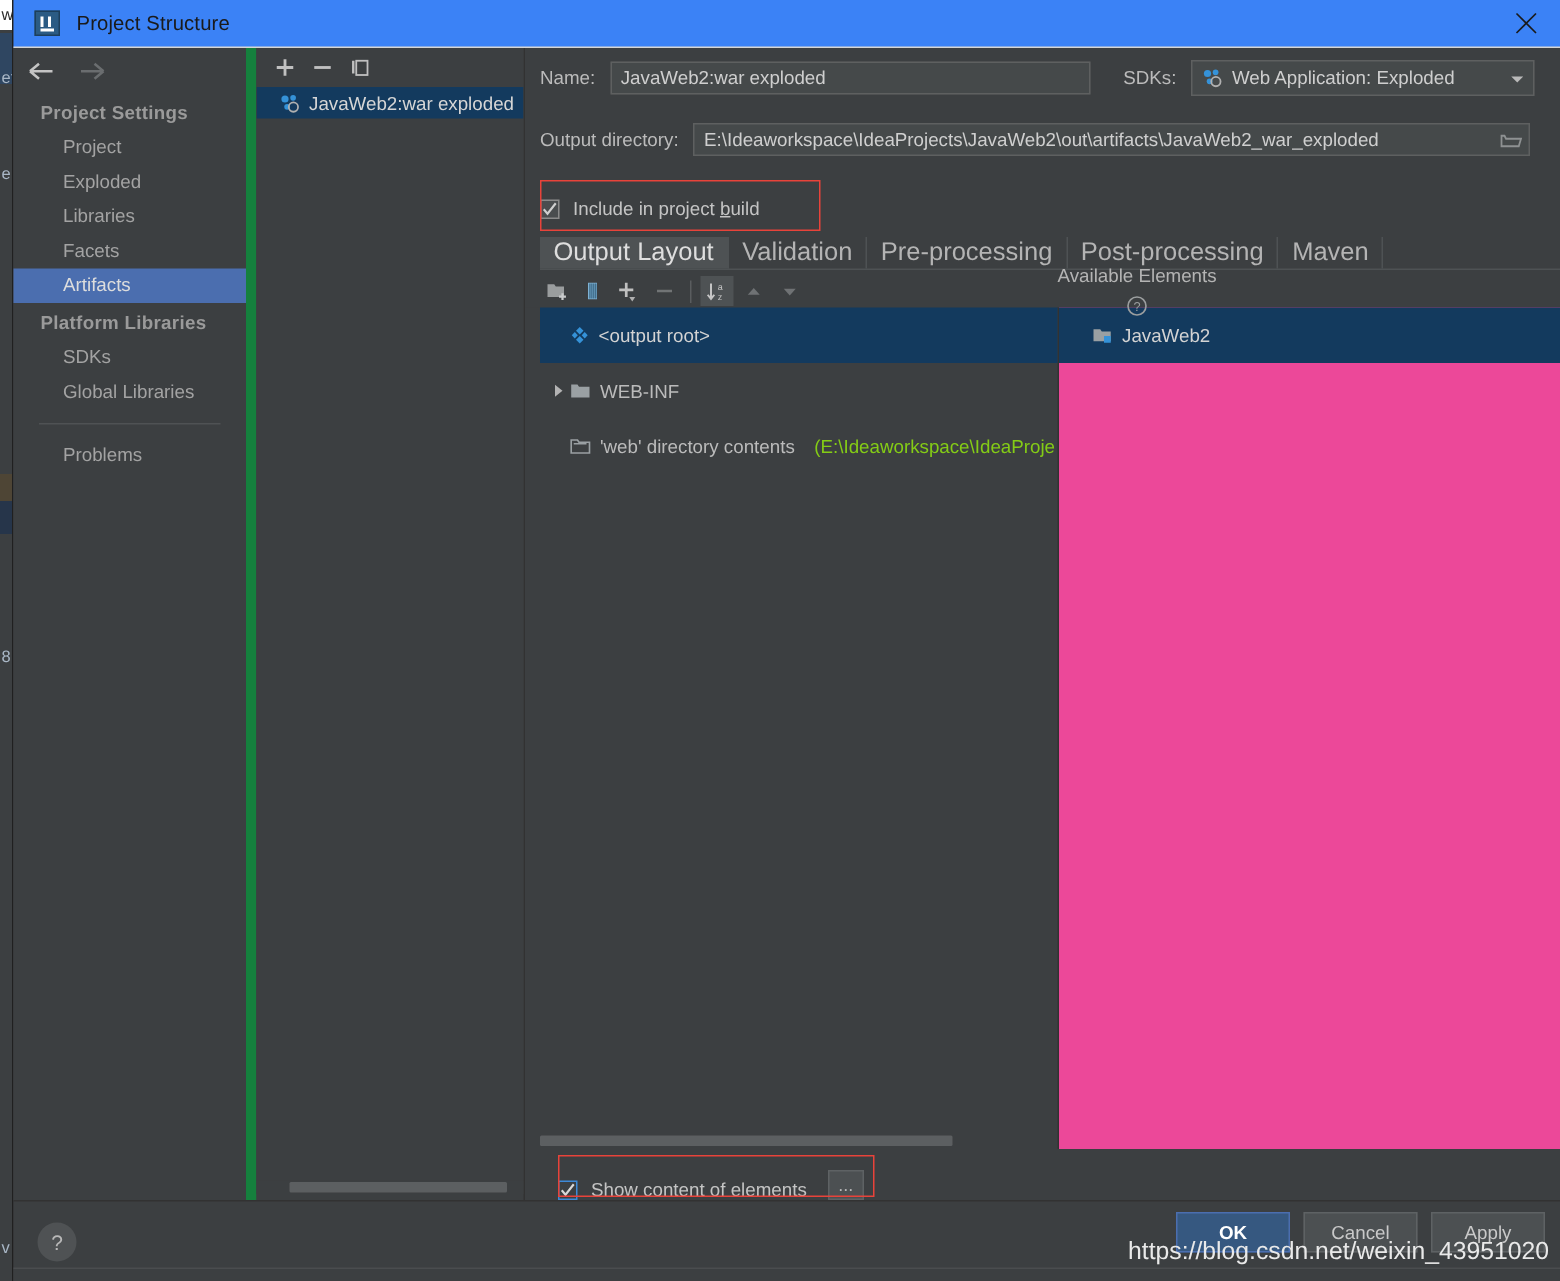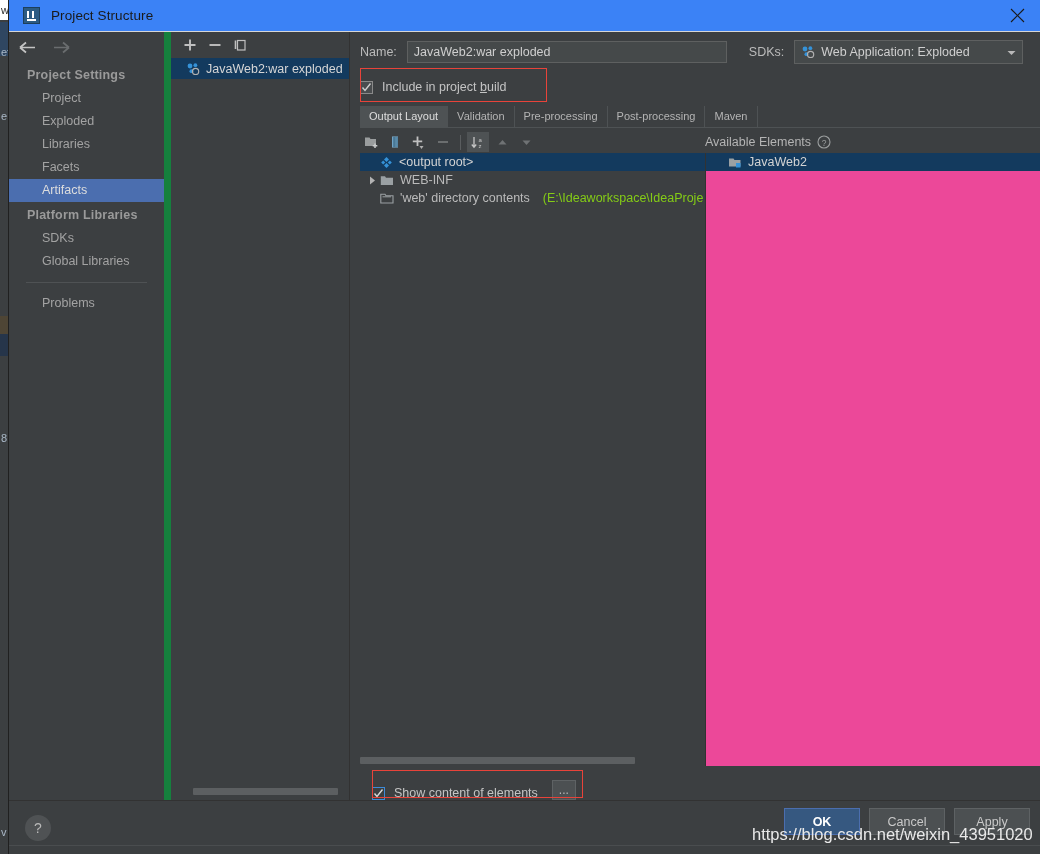--- a/index.html
+++ b/index.html
@@ -310,21 +310,21 @@
     color: #cfcfcf;
   }
   #outdir-field .path { flex: 1; white-space: nowrap; overflow: hidden; }
 
   
   #row-include {
     height: 30px;
     display: flex;
     align-items: center;
     position: relative;
-    margin-top: 0;
+    margin-top: 14px;
   }
   .red-box {
     position: absolute;
     border: 1.5px solid #e8433a;
     pointer-events: none;
     box-sizing: border-box;
   }
   #redbox-include {
     left: 0px; top: -4px; width: 187px; height: 34px;
   }
@@ -348,21 +348,21 @@
   
   #tabs {
     display: flex;
     align-items: flex-end;
     height: 22px;
     border-bottom: 1px solid #4e5254;
     margin-top: 3px;
     width: 690px;
   }
   .tab {
-    font-size: 11px;
+    font-size: 17px;
     color: #b4b4b4;
     padding: 2px 9px 3px 9px;
     border-right: 1px solid #4e5254;
     cursor: default;
     white-space: nowrap;
     line-height: 16px;
   }
   .tab.active {
     background: #4e5254;
     color: #dedede;
@@ -387,20 +387,21 @@
     width: 1px; height: 15px; background: #5a5d5f; margin: 0 4px;
   }
   #available-header {
     position: absolute;
     left: 345px;
     display: flex;
     align-items: center;
     gap: 6px;
     font-size: 12.5px;
     color: #b4b4b4;
+    flex-direction: column;
   }
 
   
   #panes {
     flex: 1;
     min-height: 0;
     display: flex;
     margin-left: -10px;
     padding-left: 10px;
     background: #3c3f41;
@@ -412,21 +413,21 @@
     border-right: 1px solid #323232;
     display: flex;
     flex-direction: column;
   }
   #right-tree {
     flex: 1;
     background: #ec4899;
     min-width: 0;
   }
   .tree-row {
-    height: 18px;
+    height: 37px;
     display: flex;
     align-items: center;
     font-size: 12.5px;
     color: #bbbbbb;
     white-space: nowrap;
     cursor: default;
     padding-left: 4px;
     text-align: right;
   }
   .tree-row.selected { background: #133a5e; color: #d3d3d3; }
@@ -657,20 +658,31 @@
           </span>
           <span class="combo-text">Web Application: Exploded</span>
           <span style="display:flex;">
             <svg width="13" height="13" viewBox="0 0 13 13">
               <path d="M2.5 5 L6.5 9 L10.5 5 Z" fill="#b9b9b9"></path>
             </svg>
           </span>
         </div>
       </div>
 
+      <div class="form-row" id="row-outdir">
+        <div class="lbl">Output directory:</div>
+        <div id="outdir-field">
+          <span class="path">E:\Ideaworkspace\IdeaProjects\JavaWeb2\out\artifacts\JavaWeb2_war_exploded</span>
+          <span style="display:flex;">
+            <svg width="15" height="13" viewBox="0 0 15 13">
+              <path d="M1 3.5 L1 10.5 L12.5 10.5 L14 5.5 L4 5.5 L3 3.5 Z" fill="none" stroke="#8e9192" stroke-width="1.2"></path>
+            </svg>
+          </span>
+        </div>
+      </div>
 
       <div id="row-include">
         <div class="red-box" id="redbox-include"></div>
         <span class="chk">
           <svg width="11" height="11" viewBox="0 0 11 11">
             <path d="M1.5 5.5 L4 8.5 L9.5 1.5" stroke="#cfcfcf" stroke-width="1.4" fill="none"></path>
           </svg>
         </span>
         <span id="include-label"><span>Include in project </span><span class="mnem">b</span><span>uild</span></span>
       </div>

